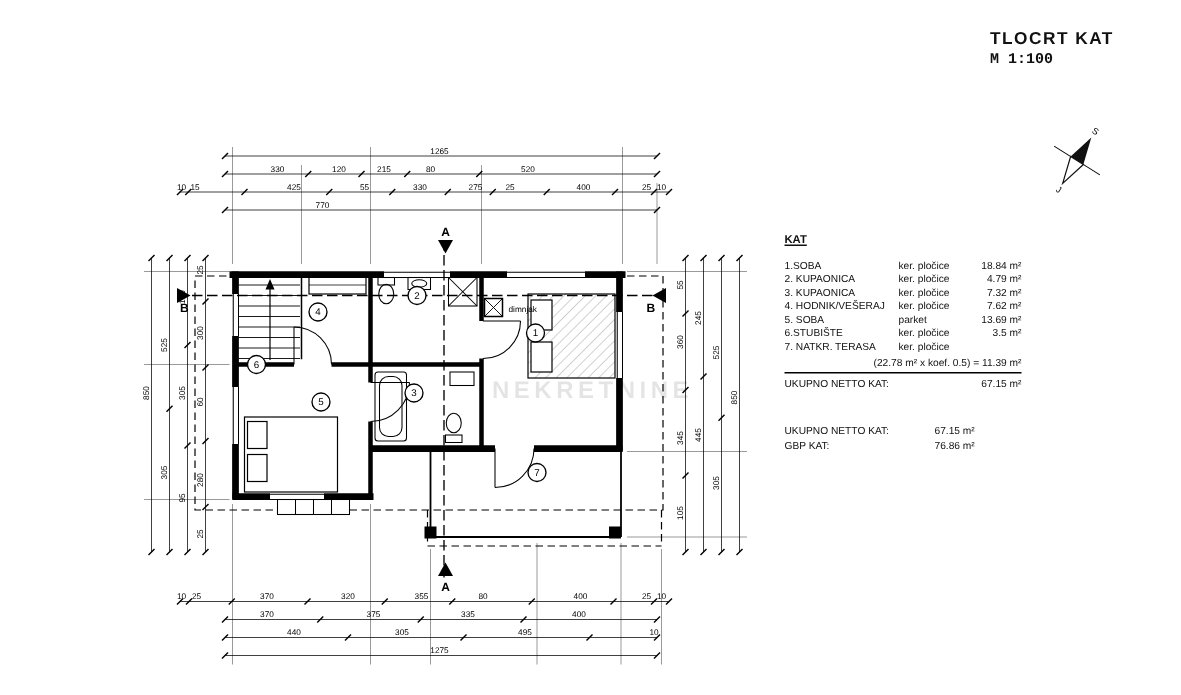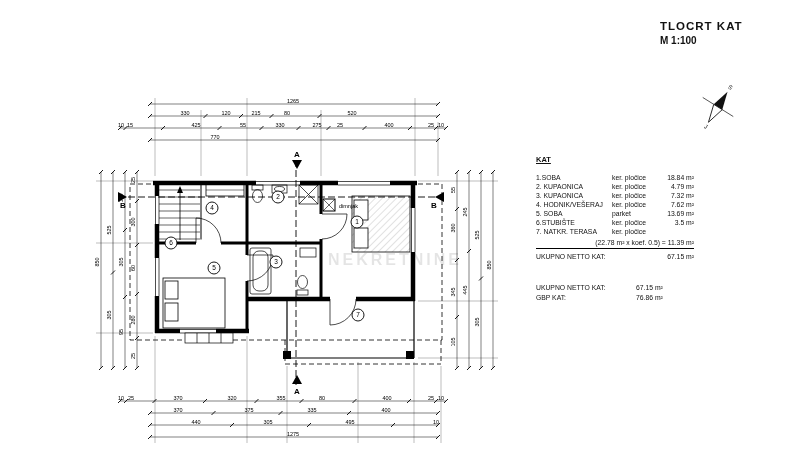--- a/index.html
+++ b/index.html
@@ -4,25 +4,25 @@
 <style>
   * { margin:0; padding:0; box-sizing:border-box; }
   html,body { width:787px; height:463px; background:#fff; overflow:hidden;
     font-family:"Liberation Sans", sans-serif; color:#111; }
   .page { position:absolute; inset:0; background:#fff; }
 
   #plan-svg { position:absolute; left:0; top:0; }
 
   .titleblock { position:absolute; left:660px; top:20px; }
   .title-main { font-size:11.5px; font-weight:bold; letter-spacing:1px; }
-  .title-scale { font-size:10px; font-weight:bold; margin-top:3px; }
+  .title-scale { font-size:10px; font-weight:bold; margin-top:3px;font-family:Liberation Mono, monospace; }
 
   .compass { position:absolute; left:694px; top:80px; }
 
-  .legend { position:absolute; left:536px; top:155px; width:158px; }
+  .legend { position:absolute; left:523px; top:155px; width:158px; }
   .legend-heading { font-size:7.5px; font-weight:bold; text-decoration:underline; margin-bottom:9px; }
   .legend-row { display:flex; font-size:6.8px; line-height:9px; white-space:nowrap; }
   .cell-name { width:76px; overflow:hidden; }
   .cell-mat  { width:46px; }
   .cell-area { width:36px; text-align:right; }
   .koef-note { font-size:6.8px; text-align:right; margin-top:3px; padding-bottom:2px; border-bottom:1px solid #000; }
   .legend-total { display:flex; justify-content:space-between; font-size:6.8px; margin-top:4px; }
   .legend-summary { margin-top:24px; font-size:6.8px; }
   .sum-row { display:flex; margin-bottom:3px; }
   .sum-label { width:100px; }

